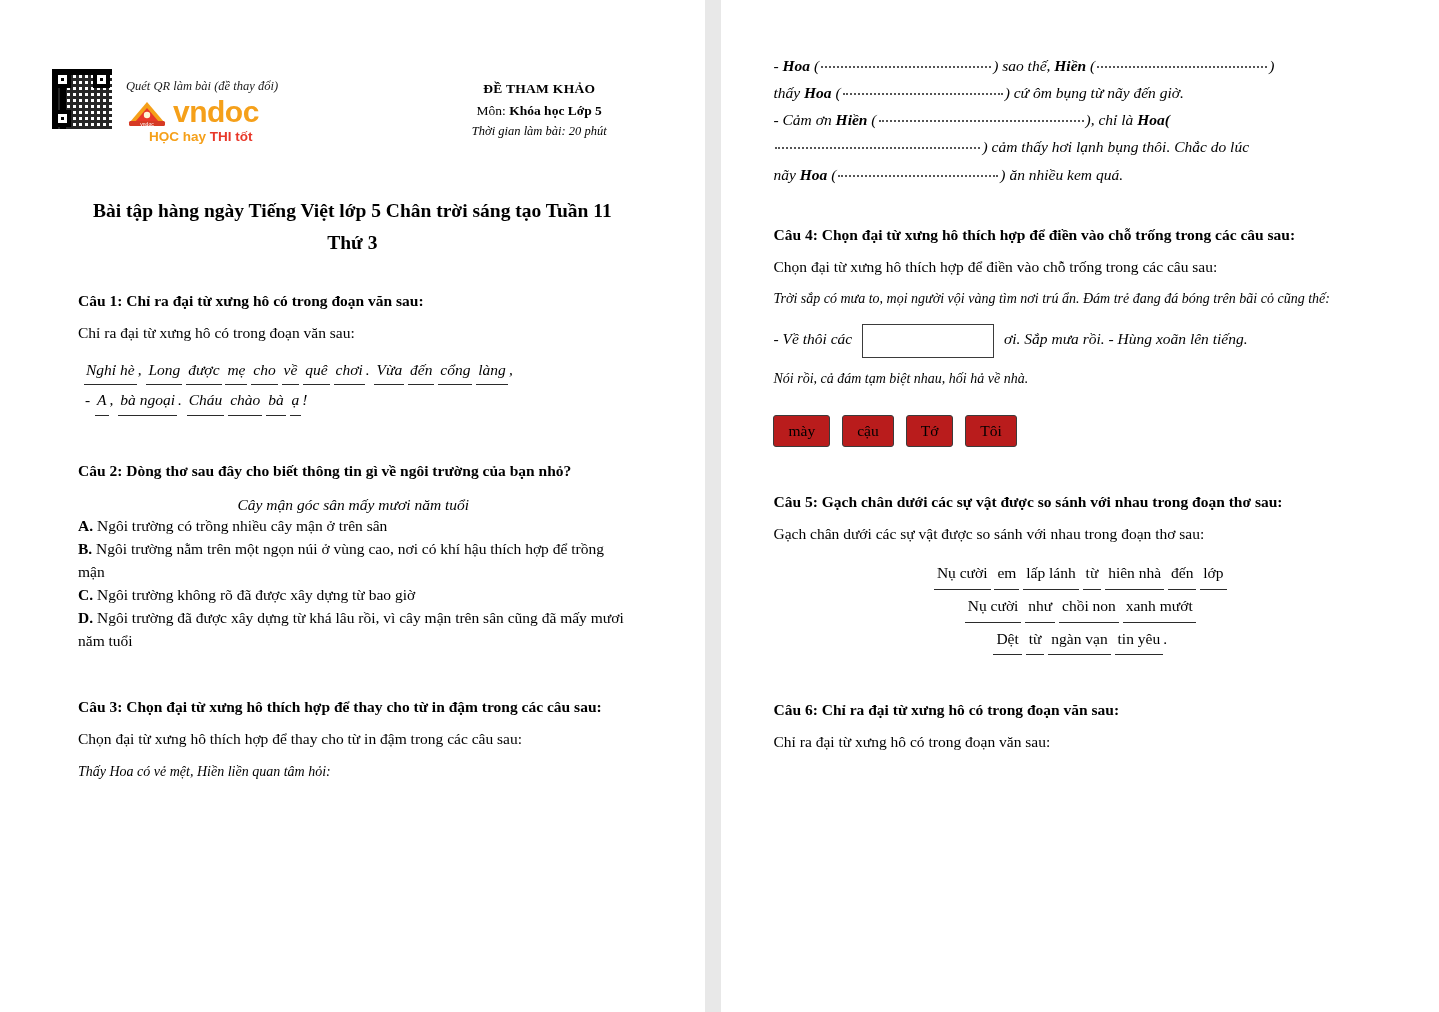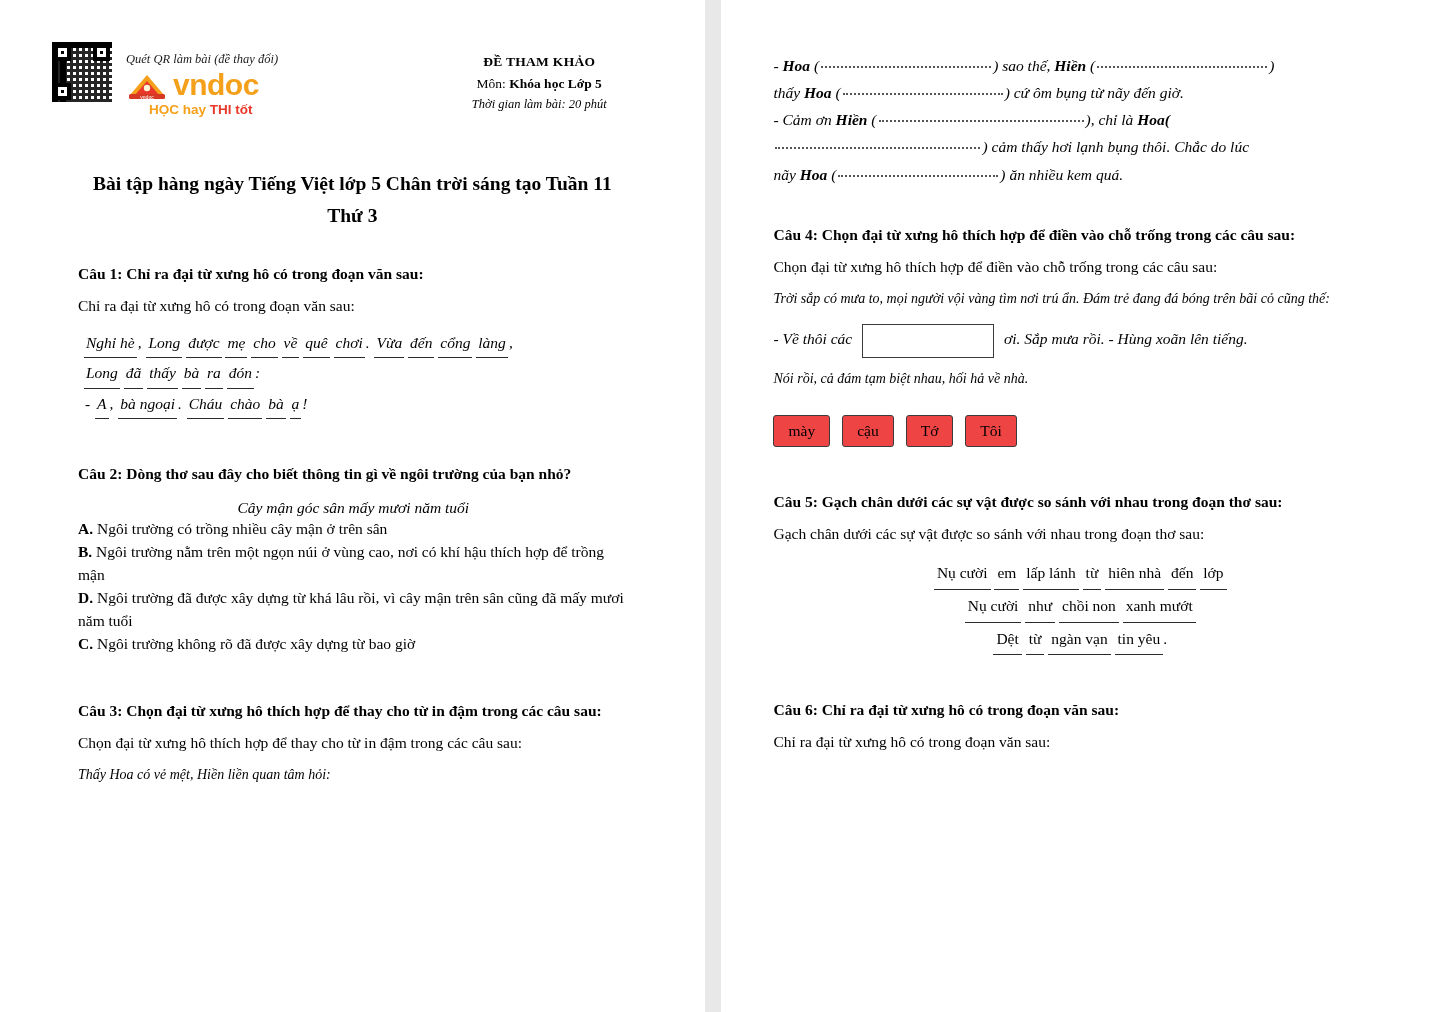--- a/index.html
+++ b/index.html
@@ -23,21 +23,21 @@
     overflow: hidden;
   }
   .page-left { width: 711px; }
   .page-gutter { width: 17px; background: #e8e8e8; }
   .page-right { width: 724px; }
 
   
   .header {
     display: flex;
     align-items: flex-start;
-    padding: 42px 52px 0 52px;
+    padding: 69px 52px 0 52px;
     gap: 10px;
   }
   .qr {
     width: 60px;
     height: 60px;
     flex: 0 0 60px;
     background:
       linear-gradient(90deg,#000 0 6px,transparent 6px 100%),
       linear-gradient(90deg,transparent 0 8px,#000 8px 14px,transparent 14px 100%),
       linear-gradient(180deg,#000 0 6px,transparent 6px 100%);
@@ -219,21 +219,21 @@
     display: flex;
     gap: 12px;
     margin-top: 26px;
   }
   .chip {
     border: 1px solid #3b3b3b;
     border-radius: 3px;
     padding: 6px 14px;
     font-size: 15.5px;
     font-family: "Liberation Serif", serif;
-    background: #ef4444;
+    background: #b91c1c;
     cursor: pointer;
   }
   .poem-underline {
     text-align: center;
     font-size: 15.5px;
     line-height: 2.05;
     margin-top: 12px;
   }
   .poem-underline .u {
     border-bottom: 1px solid #2b2b2b;
@@ -301,45 +301,37 @@
           <span class="tok">cho</span>
           <span class="tok">về</span>
           <span class="tok">quê</span>
           <span class="tok">chơi</span><span class="plain">.</span>
           <span class="tok">Vừa</span>
           <span class="tok">đến</span>
           <span class="tok">cổng</span>
           <span class="tok">làng</span><span class="plain">,</span>
         </div>
         <div>
-          <span class="tok">Long</span>
-          <span class="tok">đã</span>
-          <span class="tok">thấy</span>
-          <span class="tok">bà</span>
-          <span class="tok">ra</span>
-          <span class="tok">đón</span><span class="plain">:</span>
-        </div>
-        <div>
           <span class="plain">-</span>
           <span class="tok">A</span><span class="plain">,</span>
           <span class="tok">bà ngoại</span><span class="plain">.</span>
           <span class="tok">Cháu</span>
           <span class="tok">chào</span>
           <span class="tok">bà</span>
           <span class="tok">ạ</span><span class="plain">!</span>
         </div>
       </div>
 
       <div class="q-title mt-lg">Câu 2: Dòng thơ sau đây cho biết thông tin gì về ngôi trường của bạn nhỏ?</div>
       <div class="poem-line">Cây mận góc sân mấy mươi năm tuổi</div>
       <div class="opts">
         <div class="opt"><b>A.</b><span> Ngôi trường có trồng nhiều cây mận ở trên sân</span></div>
         <div class="opt"><b>B.</b><span> Ngôi trường nằm trên một ngọn núi ở vùng cao, nơi có khí hậu thích hợp để trồng mận</span></div>
+        <div class="opt"><b>C.</b><span> Ngôi trường không rõ đã được xây dựng từ bao giờ</span></div>
         <div class="opt"><b>D.</b><span> Ngôi trường đã được xây dựng từ khá lâu rồi, vì cây mận trên sân cũng đã mấy mươi năm tuổi</span></div>
-        <div class="opt"><b>C.</b><span> Ngôi trường không rõ đã được xây dựng từ bao giờ</span></div>
       </div>
 
       <div class="q-title mt-lg">Câu 3: Chọn đại từ xưng hô thích hợp để thay cho từ in đậm trong các câu sau:</div>
       <div class="q-text">Chọn đại từ xưng hô thích hợp để thay cho từ in đậm trong các câu sau:</div>
       <div class="q-italic">Thấy Hoa có vẻ mệt, Hiền liền quan tâm hỏi:</div>
     </div>
   </div>
 
   <div class="page-gutter"></div>
 

